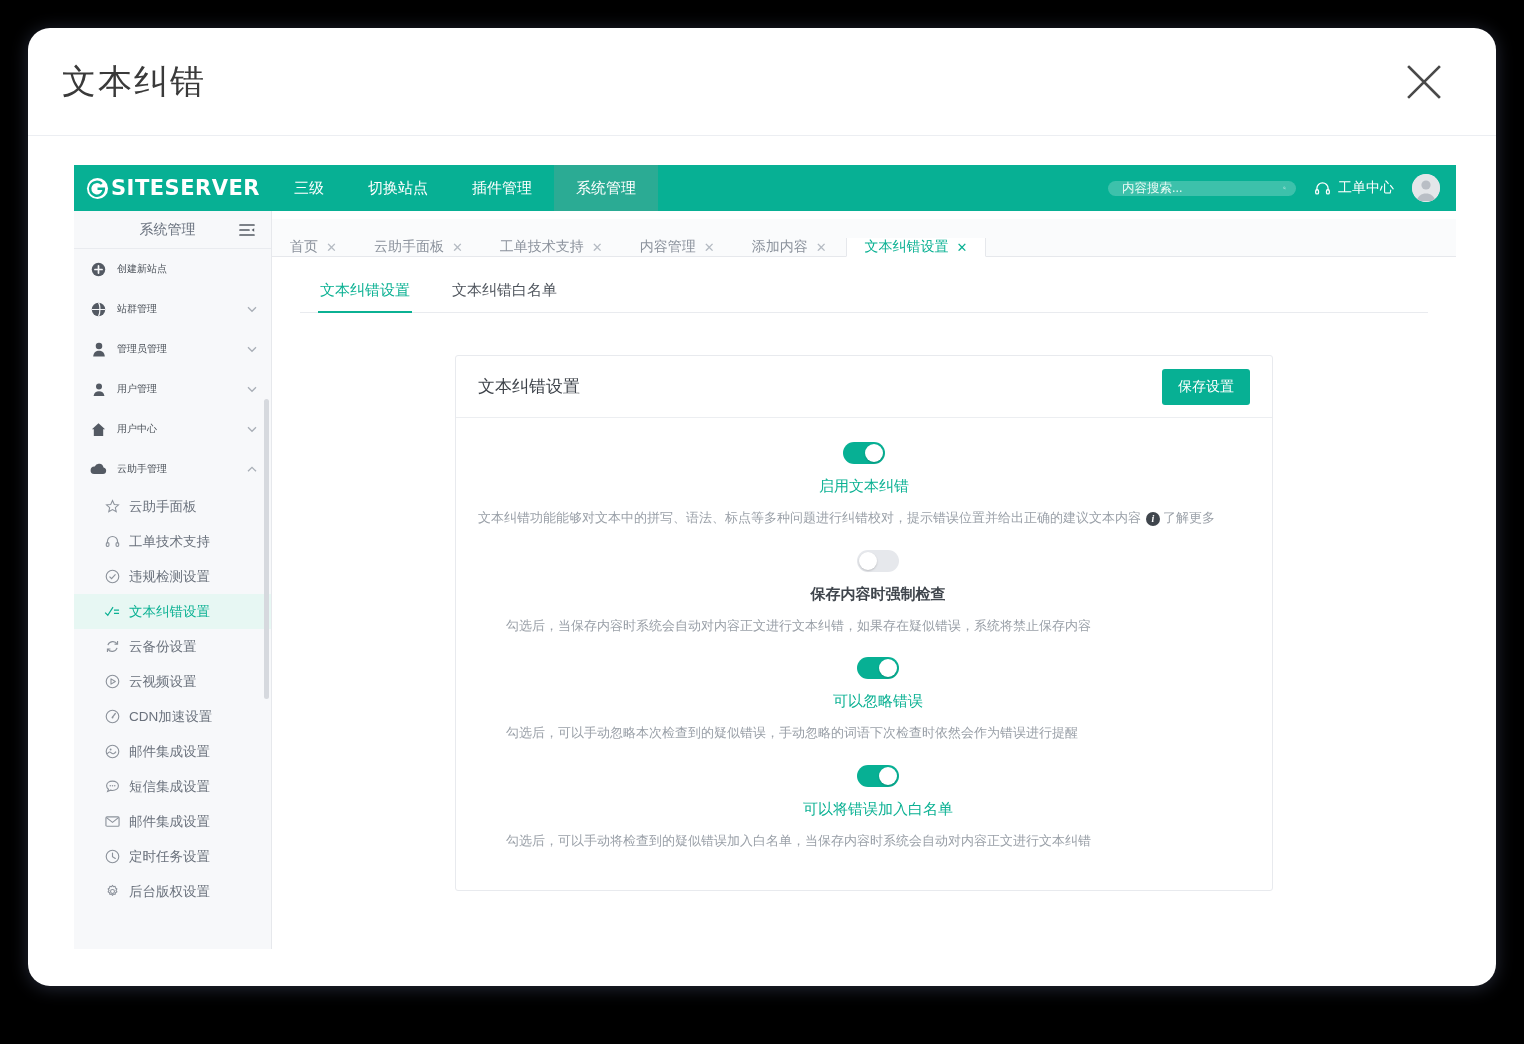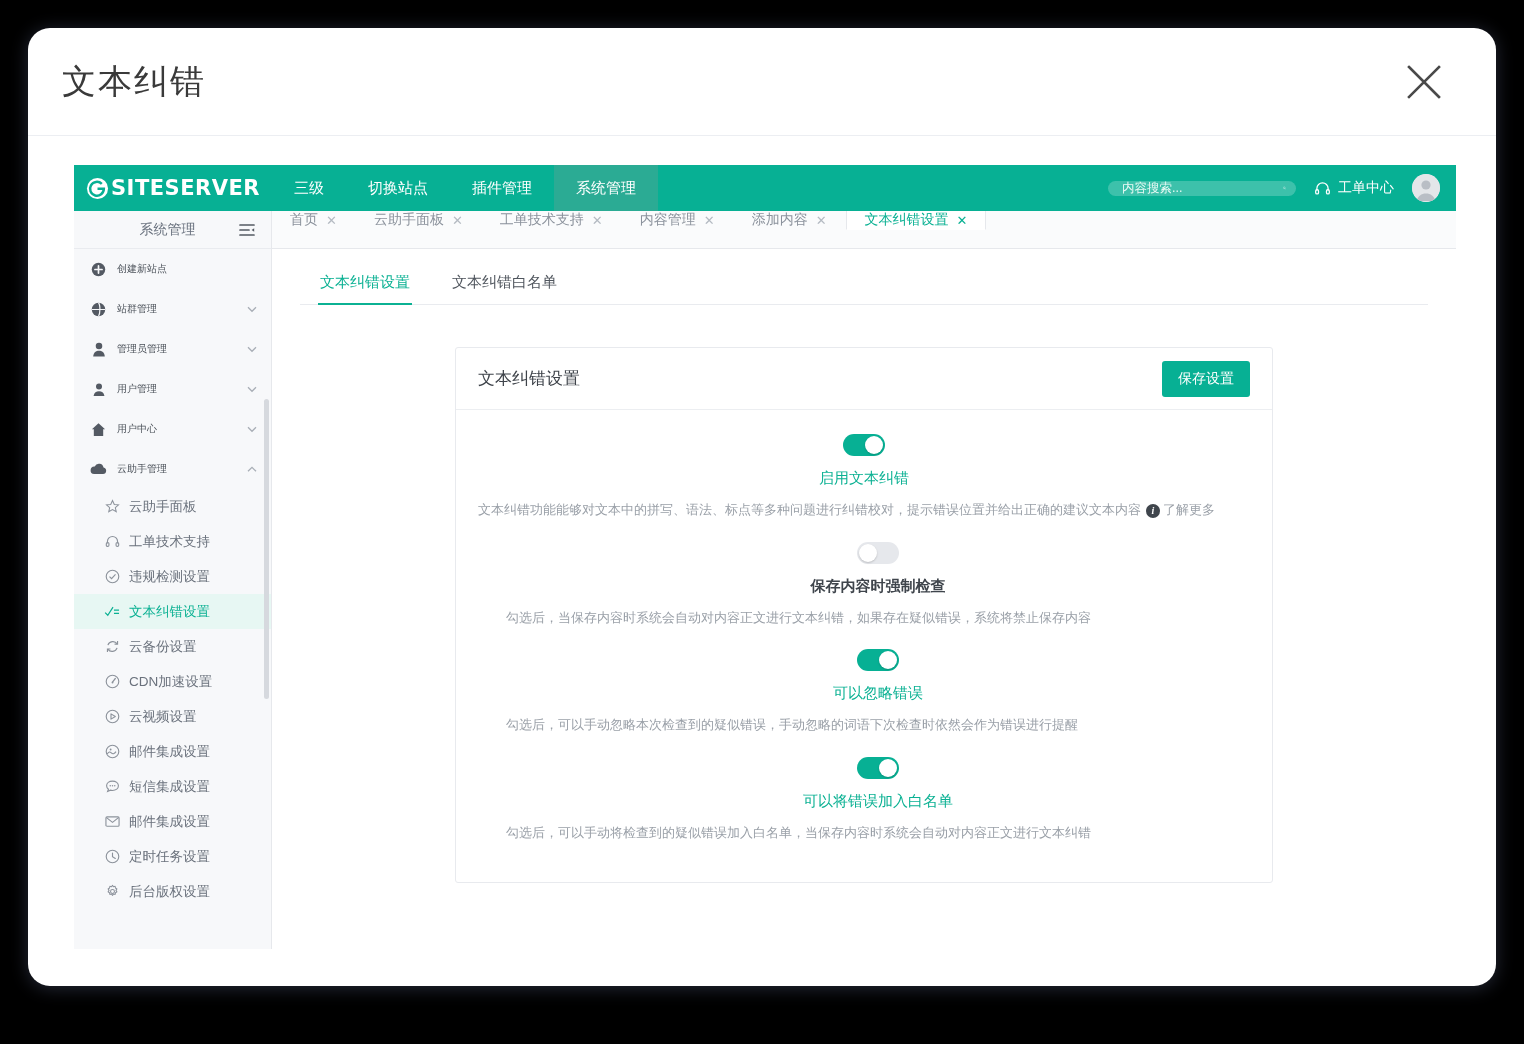--- a/index.html
+++ b/index.html
@@ -195,21 +195,21 @@
     flex: 1;
     background: #ffffff;
     height: 738px;
     overflow: hidden;
     position: relative;
   }
   .tabbar {
     height: 38px;
     background: #fafbfc;
     border-bottom: 1px solid #e6e8ec;
-    display: flex; align-items: flex-start;
+    display: flex; align-items: flex-end; margin-top: 8px;
   }
   .tab {
     display: flex; align-items: center;
     gap: 8px;
     padding: 0 18px;
     font-size: 14px;
     color: #8b929c;
     cursor: pointer;
     border-right: 1px solid transparent;
     white-space: nowrap;
@@ -543,35 +543,35 @@
                   <path d="M13.4 2.2v3.2h-3.2M2.6 13.8v-3.2h3.2" fill="none" stroke="#8c929b" stroke-width="1.2"></path>
                 </svg>
             </span>
             <span>云备份设置</span>
           </div>
 
           <div class="sub-item">
             <span class="ic">
               <svg width="15" height="15" viewBox="0 0 16 16">
                   <circle cx="8" cy="8" r="6.7" fill="none" stroke="#8c929b" stroke-width="1.2"></circle>
+                  <path d="M6.4 5.2 11 8l-4.6 2.8z" fill="none" stroke="#8c929b" stroke-width="1.2" stroke-linejoin="round"></path>
+                </svg>
+            </span>
+            <span>云视频设置</span>
+          </div>
+
+          <div class="sub-item">
+            <span class="ic">
+              <svg width="15" height="15" viewBox="0 0 16 16">
+                  <circle cx="8" cy="8" r="6.7" fill="none" stroke="#8c929b" stroke-width="1.2"></circle>
                   <path d="M8 8.6 11 4.8" stroke="#8c929b" stroke-width="1.3" stroke-linecap="round"></path>
                   <circle cx="8" cy="9" r="1" fill="#8c929b"></circle>
                 </svg>
             </span>
             <span>CDN加速设置</span>
-          </div>
-
-          <div class="sub-item">
-            <span class="ic">
-              <svg width="15" height="15" viewBox="0 0 16 16">
-                  <circle cx="8" cy="8" r="6.7" fill="none" stroke="#8c929b" stroke-width="1.2"></circle>
-                  <path d="M6.4 5.2 11 8l-4.6 2.8z" fill="none" stroke="#8c929b" stroke-width="1.2" stroke-linejoin="round"></path>
-                </svg>
-            </span>
-            <span>云视频设置</span>
           </div>
 
           <div class="sub-item">
             <span class="ic">
               <svg width="15" height="15" viewBox="0 0 16 16">
                   <circle cx="8" cy="8" r="6.7" fill="none" stroke="#8c929b" stroke-width="1.2"></circle>
                   <path d="M2.4 10.6c1.6-2.6 3-2.4 4.3-1.1 1.3 1.3 3.3 1.4 5-1.4" fill="none" stroke="#8c929b" stroke-width="1.2"></path>
                   <circle cx="6" cy="5.8" r="1" fill="#8c929b"></circle>
                 </svg>
             </span>

